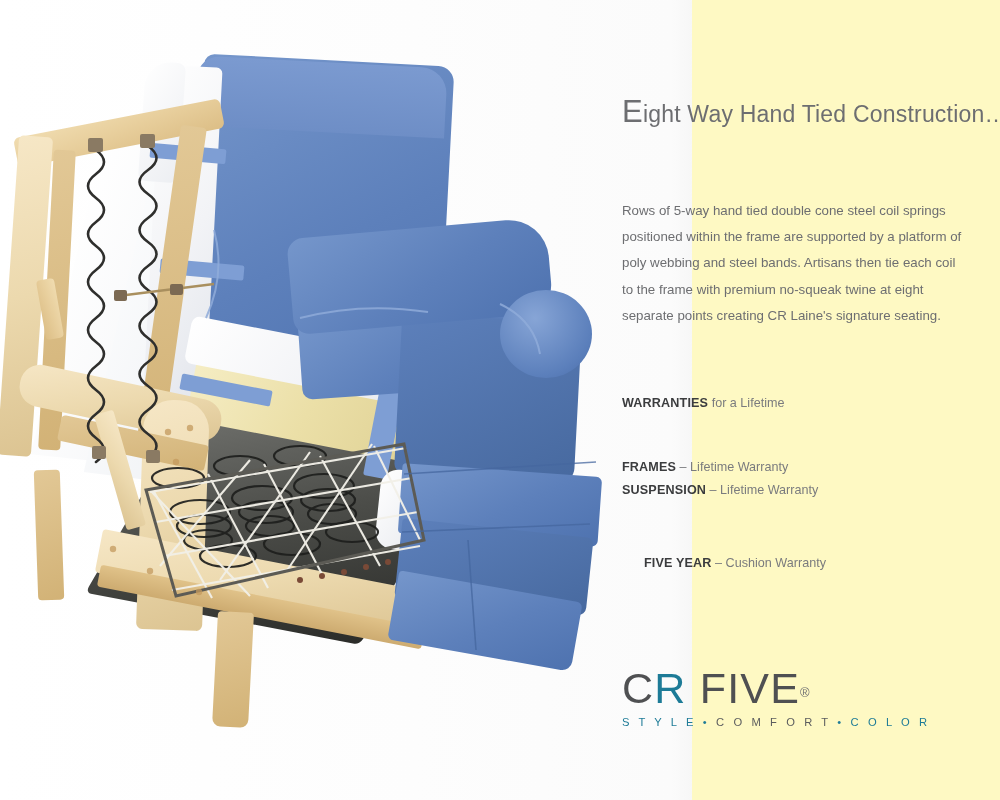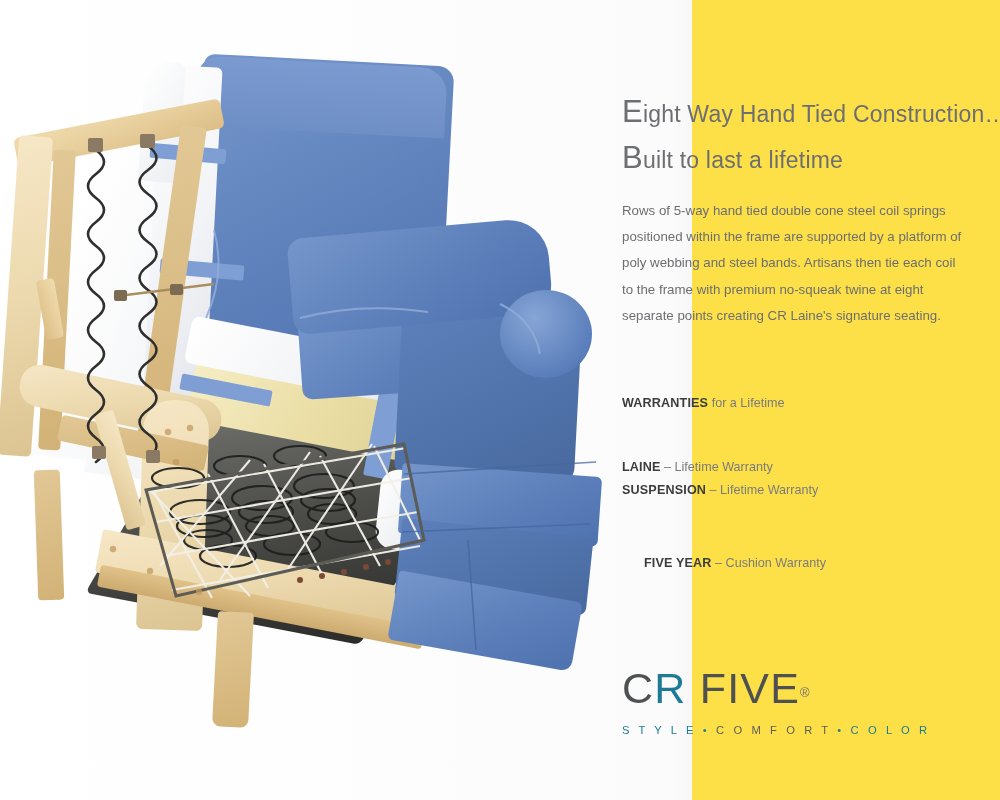--- a/index.html
+++ b/index.html
@@ -3,21 +3,21 @@
 <meta charset="utf-8">
 <style>
   * { margin:0; padding:0; box-sizing:border-box; }
   html,body { width:1000px; height:800px; }
   body {
     font-family:"Liberation Sans", sans-serif;
     background:#ffffff;
     overflow:hidden;
     position:relative;
   }
-  #page { position:relative; width:1000px; height:800px; background:#fde047; overflow:hidden; }
+  #page { position:relative; width:1000px; height:800px; background:#fef9c3; overflow:hidden; }
 
   
   .bg-panel {
     position:absolute; left:0; top:0; width:692px; height:800px;
     background:linear-gradient(to right,#ffffff 0%,#fdfdfd 60%,#fbfbfb 97%,#f7f7f7 100%);
   }
 
   
   .photo { position:absolute; left:0; top:0; width:700px; height:800px; }
 
@@ -134,21 +134,21 @@
   #w-1{ top:460px; left:0; }
   #w-2{ top:483px; left:0; }
   #w-3{ top:556px; left:0;padding-left:22px; }
 
   
   #logo{ position:absolute; left:0; top:666px; width:210px; }
   #logo-word{ font-size:43px; font-weight:400; letter-spacing:1.2px; line-height:44px;
      color:#4f5052; white-space:nowrap; }
   #logo-word .r{ color:#1d7b97; }
   #logo-word .reg{ font-size:13px; vertical-align:6px; color:#6d6e71; letter-spacing:0;}
-  #logo-tag{ font-size:11.2px; letter-spacing:3.1px; color:#1d7b97; margin-top:9px;
+  #logo-tag{ font-size:11.2px; letter-spacing:3.1px; color:#1d7b97; margin-top:1px;
      white-space:nowrap; font-weight:400;}
   #logo-tag .gray{ color:#5b5c5e; }
   #logo-tag .dot{ color:#1d7b97; }
 </style>
 </head>
 <body>
 
 <div id="page">
 
   <div class="bg-panel"></div>
@@ -283,31 +283,28 @@
       </g>
     </svg>
   </div>
 
   <div class="textcol">
 
     <div class="headline" id="headline-1">
       <span class="cap">E</span><span class="rest">ight Way Hand Tied Construction…</span>
     </div>
 
-    <div class="headline" id="headline-2">
-      <span class="cap">B</span><span class="rest">uilt to last a lifetime</span>
-    </div>
 
     <p id="body-copy">Rows of 5-way hand tied double cone steel coil springs positioned within the frame are supported by a platform of poly webbing and steel bands. Artisans then tie each coil to the frame with premium no-squeak twine at eight separate points creating CR Laine's signature seating.</p>
 
     <div class="warranty" id="w-0">
       <b>WARRANTIES</b><span> for a Lifetime</span>
     </div>
     <div class="warranty" id="w-1">
-      <b>LAINE</b><span> – Lifetime Warranty</span>
+      <b>FRAMES</b><span> – Lifetime Warranty</span>
     </div>
     <div class="warranty" id="w-2">
       <b>SUSPENSION</b><span> – Lifetime Warranty</span>
     </div>
     <div class="warranty" id="w-3">
       <b>FIVE YEAR</b><span> – Cushion Warranty</span>
     </div>
 
     <div id="logo">
       <div id="logo-word"><span>C</span><span class="r">R</span><span> FIVE</span><span class="reg">®</span></div>

